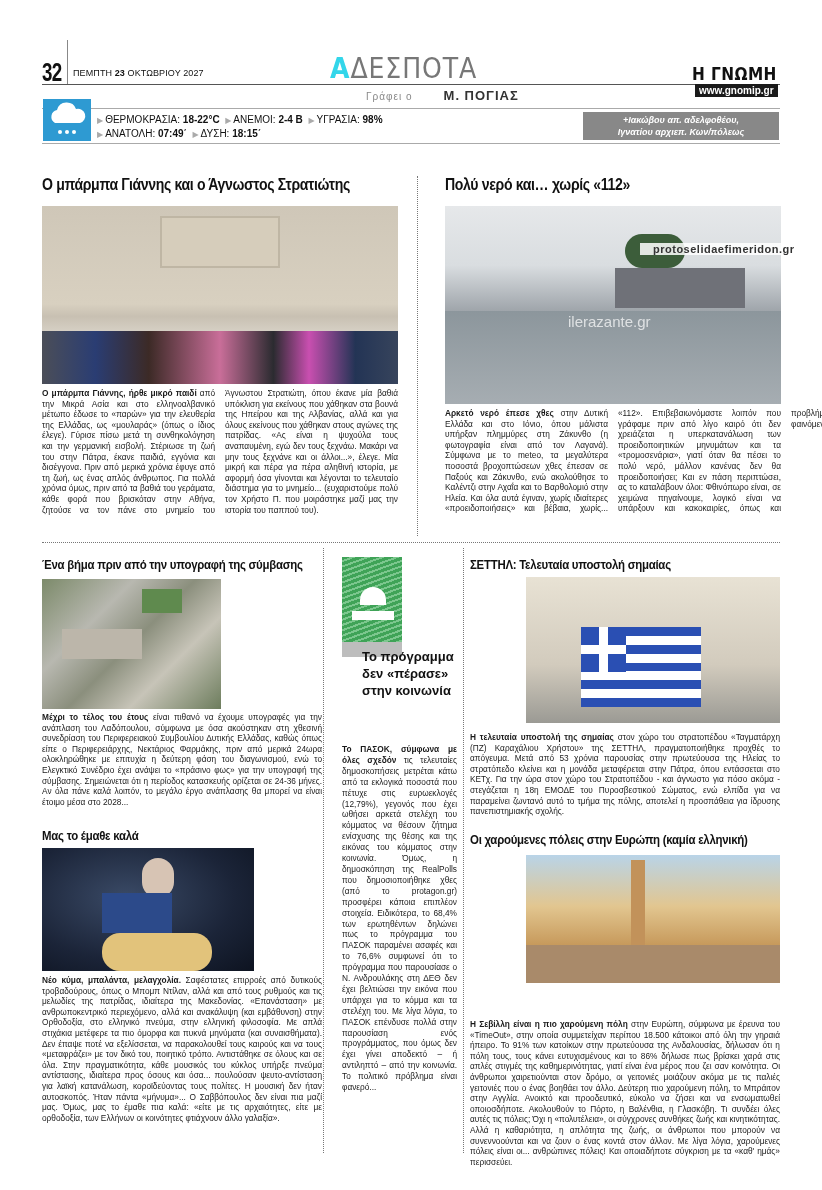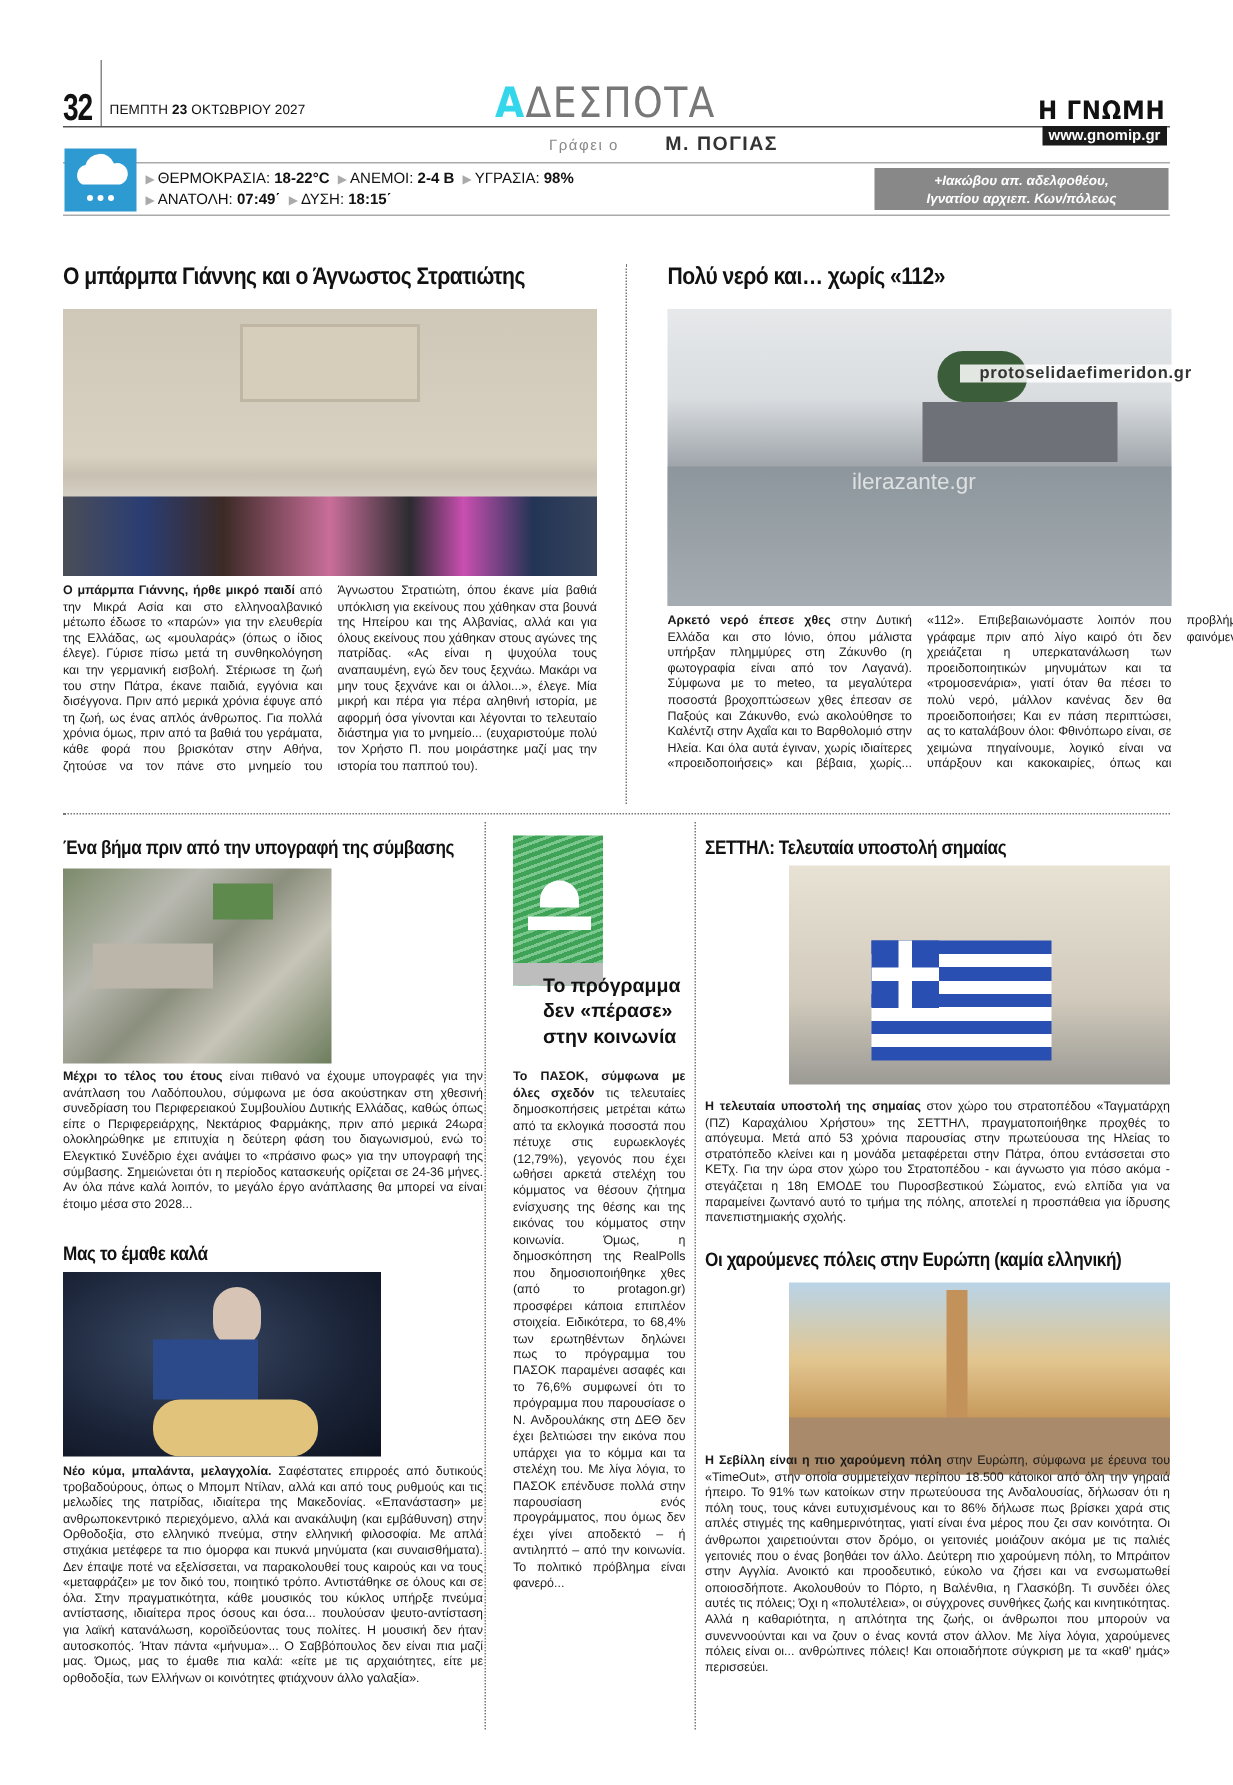--- a/index.html
+++ b/index.html
@@ -151,21 +151,21 @@
 </div>
 
 <div class="abs vdots" style="left:323px; top:548px; height:605px;"></div>
 
 <div class="abs photo img-pasok">
   <div style="position:absolute; left:18px; top:30px; width:26px; height:18px; background:#fff; border-radius:13px 13px 0 0;"></div>
   <div style="position:absolute; left:10px; top:54px; width:42px; height:9px; background:#fff;"></div>
   <div style="position:absolute; left:0; top:85px; width:60px; height:15px; background:#bdbdbd;"></div>
 </div>
 <div class="abs h3" style="left:342px; top:648px; width:115px;margin-left:20px;">Το πρόγραμμα δεν «πέρασε» στην κοινωνία</div>
-<div class="abs body-text" style="left:342px; top:712px; width:115px; line-height:10.9px;">
+<div class="abs body-text" style="left:342px; top:744px; width:115px; line-height:10.9px;">
   <b>Το ΠΑΣΟΚ, σύμφωνα με όλες σχεδόν</b><span> τις τελευταίες δημοσκοπήσεις μετρέται κάτω από τα εκλογικά ποσοστά που πέτυχε στις ευρωεκλογές (12,79%), γεγονός που έχει ωθήσει αρκετά στελέχη του κόμματος να θέσουν ζήτημα ενίσχυσης της θέσης και της εικόνας του κόμματος στην κοινωνία. Όμως, η δημοσκόπηση της RealPolls που δημοσιοποιήθηκε χθες (από το protagon.gr) προσφέρει κάποια επιπλέον στοιχεία. Ειδικότερα, το 68,4% των ερωτηθέντων δηλώνει πως το πρόγραμμα του ΠΑΣΟΚ παραμένει ασαφές και το 76,6% συμφωνεί ότι το πρόγραμμα που παρουσίασε ο Ν. Ανδρουλάκης στη ΔΕΘ δεν έχει βελτιώσει την εικόνα που υπάρχει για το κόμμα και τα στελέχη του. Με λίγα λόγια, το ΠΑΣΟΚ επένδυσε πολλά στην παρουσίαση ενός προγράμματος, που όμως δεν έχει γίνει αποδεκτό – ή αντιληπτό – από την κοινωνία. Το πολιτικό πρόβλημα είναι φανερό...</span>
 </div>
 
 <div class="abs vdots" style="left:463px; top:548px; height:605px;"></div>
 
 <div class="abs h2" style="left:470px; top:557px;">ΣΕΤΤΗΛ: Τελευταία υποστολή σημαίας</div>
 <div class="abs photo img-flag">
   <div style="position:absolute; left:55px; top:50px; width:120px; height:80px;
        background:repeating-linear-gradient(180deg,#2a4fb3 0px,#2a4fb3 8.9px,#fff 8.9px,#fff 17.8px);"></div>
   <div style="position:absolute; left:55px; top:50px; width:45px; height:45px; background:#2a4fb3;"></div>
@@ -174,15 +174,15 @@
 </div>
 <div class="abs body-text" style="left:470px; top:732px; width:310px;">
   <b>Η τελευταία υποστολή της σημαίας</b><span> στον χώρο του στρατοπέδου «Ταγματάρχη (ΠΖ) Καραχάλιου Χρήστου» της ΣΕΤΤΗΛ, πραγματοποιήθηκε προχθές το απόγευμα. Μετά από 53 χρόνια παρουσίας στην πρωτεύουσα της Ηλείας το στρατόπεδο κλείνει και η μονάδα μεταφέρεται στην Πάτρα, όπου εντάσσεται στο ΚΕΤχ. Για την ώρα στον χώρο του Στρατοπέδου - και άγνωστο για πόσο ακόμα - στεγάζεται η 18η ΕΜΟΔΕ του Πυροσβεστικού Σώματος, ενώ ελπίδα για να παραμείνει ζωντανό αυτό το τμήμα της πόλης, αποτελεί η προσπάθεια για ίδρυσης πανεπιστημιακής σχολής.</span>
 </div>
 
 <div class="abs h2" style="left:470px; top:832px;">Οι χαρούμενες πόλεις στην Ευρώπη (καμία ελληνική)</div>
 <div class="abs photo img-seville">
   <div style="position:absolute; left:105px; top:5px; width:14px; height:95px; background:#c2925a;"></div>
   <div style="position:absolute; left:0; top:90px; width:254px; height:38px; background:#a98a6a;"></div>
 </div>
-<div class="abs body-text" style="left:470px; top:968px; width:310px;">
+<div class="abs body-text" style="left:470px; top:1019px; width:310px;">
   <b>Η Σεβίλλη είναι η πιο χαρούμενη πόλη</b><span> στην Ευρώπη, σύμφωνα με έρευνα του «TimeOut», στην οποία συμμετείχαν περίπου 18.500 κάτοικοι από όλη την γηραιά ήπειρο. Το 91% των κατοίκων στην πρωτεύουσα της Ανδαλουσίας, δήλωσαν ότι η πόλη τους, τους κάνει ευτυχισμένους και το 86% δήλωσε πως βρίσκει χαρά στις απλές στιγμές της καθημερινότητας, γιατί είναι ένα μέρος που ζει σαν κοινότητα. Οι άνθρωποι χαιρετιούνται στον δρόμο, οι γειτονιές μοιάζουν ακόμα με τις παλιές γειτονιές που ο ένας βοηθάει τον άλλο. Δεύτερη πιο χαρούμενη πόλη, το Μπράιτον στην Αγγλία. Ανοικτό και προοδευτικό, εύκολο να ζήσει και να ενσωματωθεί οποιοσδήποτε. Ακολουθούν το Πόρτο, η Βαλένθια, η Γλασκόβη. Τι συνδέει όλες αυτές τις πόλεις; Όχι η «πολυτέλεια», οι σύγχρονες συνθήκες ζωής και κινητικότητας. Αλλά η καθαριότητα, η απλότητα της ζωής, οι άνθρωποι που μπορούν να συνεννοούνται και να ζουν ο ένας κοντά στον άλλον. Με λίγα λόγια, χαρούμενες πόλεις είναι οι... ανθρώπινες πόλεις! Και οποιαδήποτε σύγκριση με τα «καθ' ημάς» περισσεύει.</span>
 </div>
 
 </body></html>

